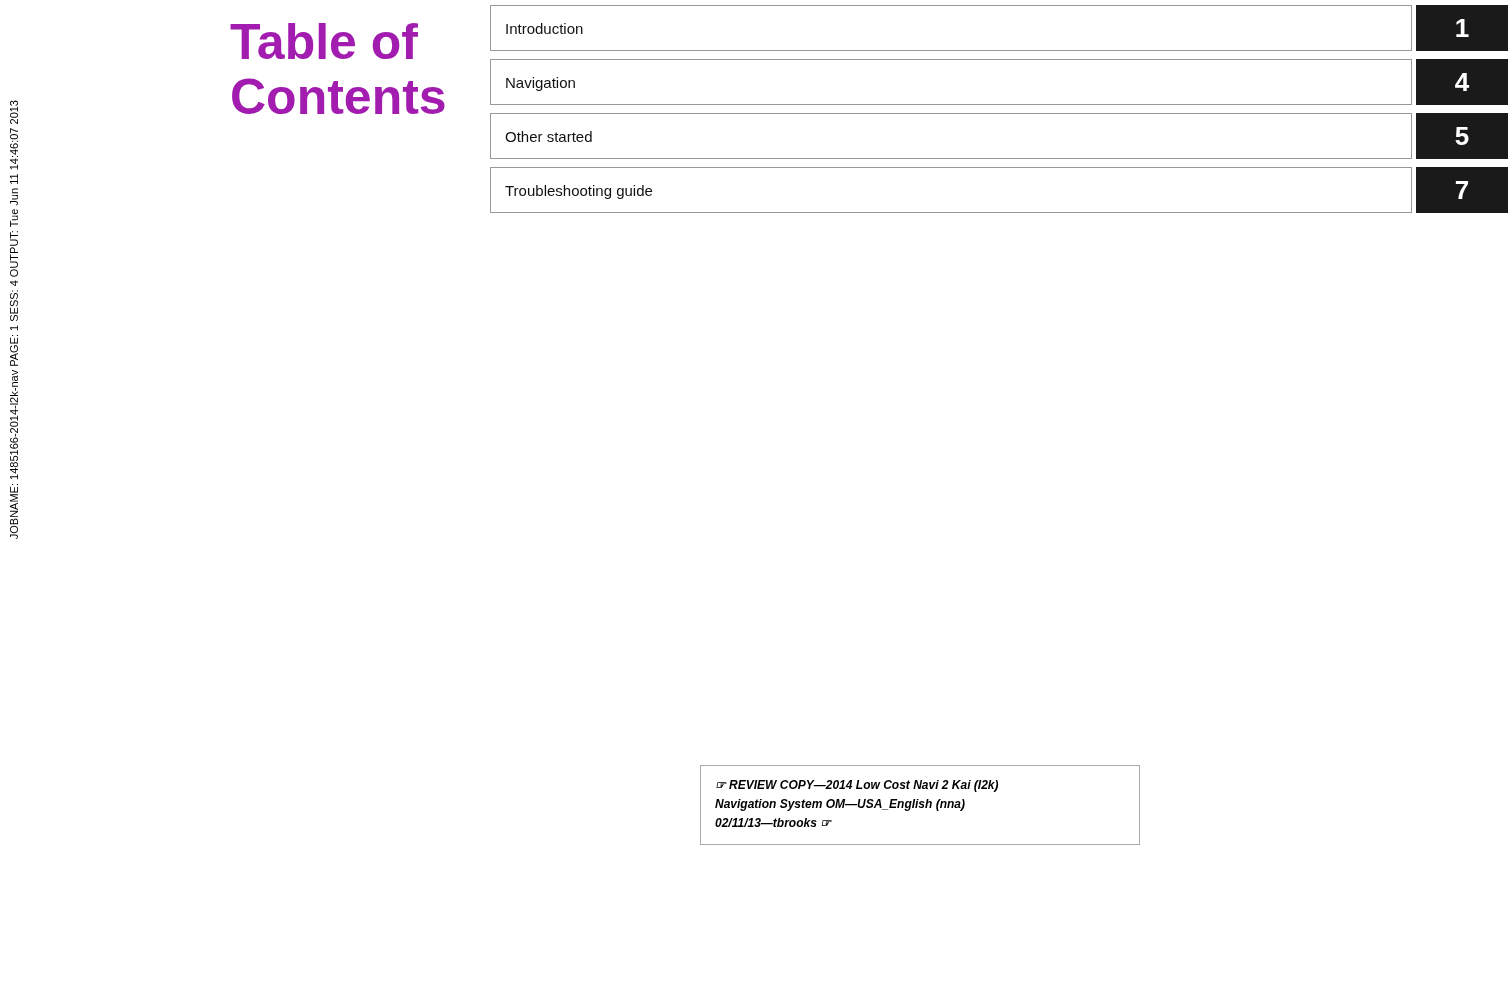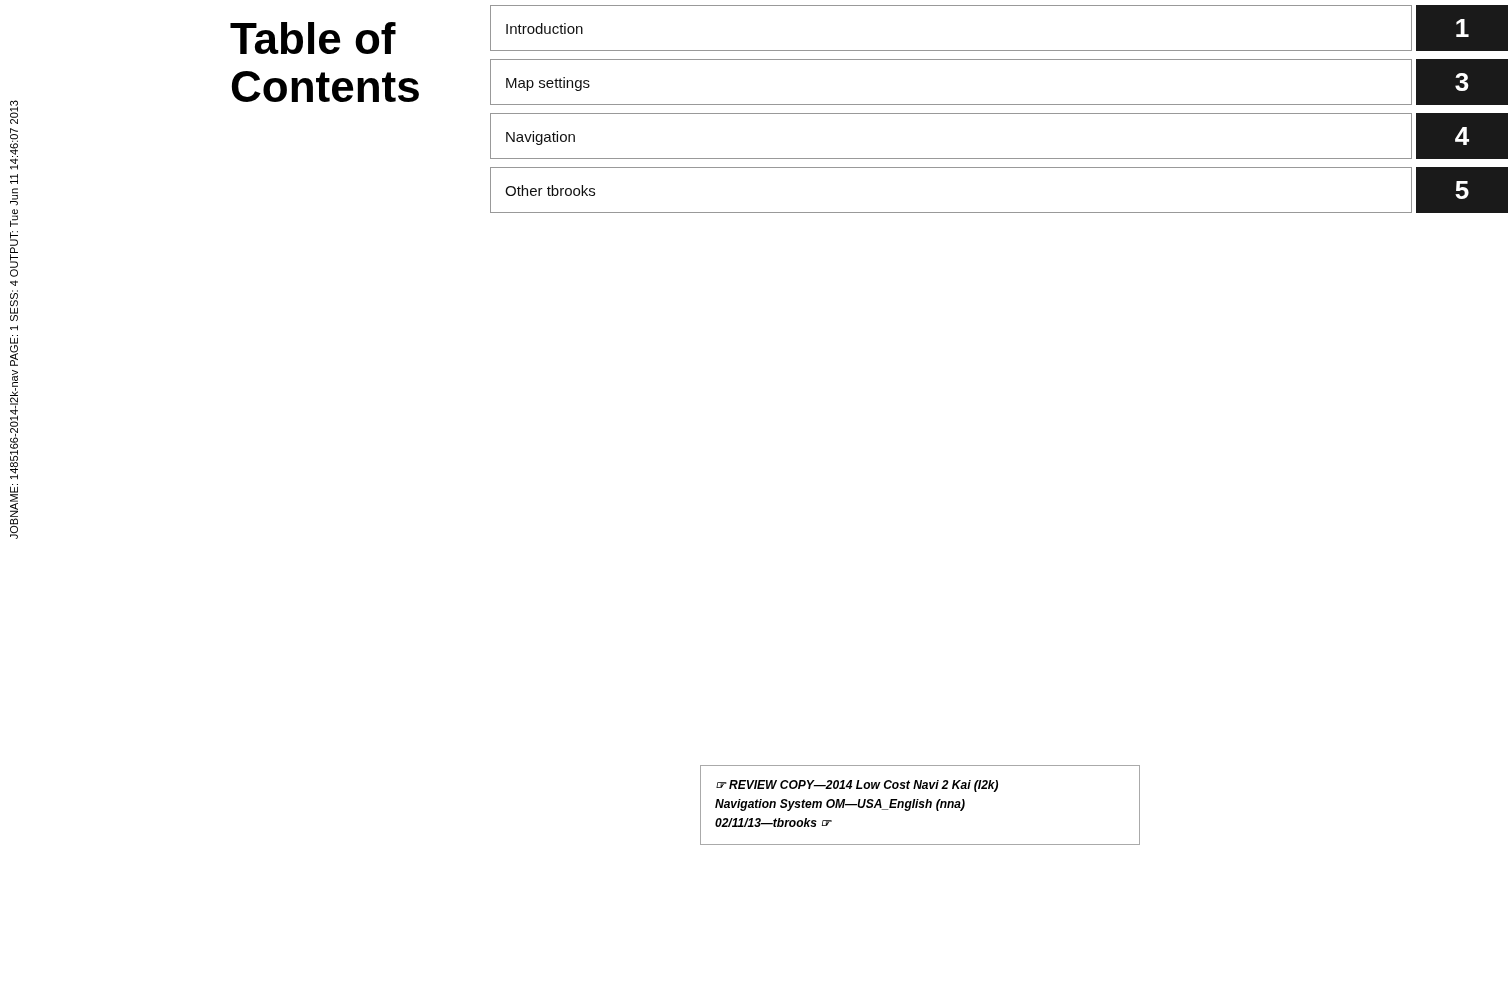--- a/index.html
+++ b/index.html
@@ -26,23 +26,23 @@
 
     
     .title-area {
       position: absolute;
       left: 230px;
       top: 15px;
       width: 260px;
     }
 
     .title-text {
-      font-size: 44px;
+      font-size: 50px;
       font-weight: bold;
-      color: #000000;
+      color: #a21caf;
       line-height: 1.1;
     }
 
     
     .toc-area {
       position: absolute;
       left: 490px;
       top: 5px;
       width: 1018px;
     }
@@ -137,48 +137,48 @@
     <div class="toc-row">
       <div class="toc-item-box">
         <span class="toc-item-label">Introduction</span>
       </div>
       <div class="toc-number-box">
         <span class="toc-number">1</span>
       </div>
     </div>
 
 
-    <div class="toc-row">
-      <div class="toc-item-box">
-        <span class="toc-item-label">Map settings</span>
-      </div>
-      <div class="toc-number-box">
-        <span class="toc-number">3</span>
-      </div>
-    </div>
 
     <div class="toc-row">
       <div class="toc-item-box">
         <span class="toc-item-label">Navigation</span>
       </div>
       <div class="toc-number-box">
         <span class="toc-number">4</span>
       </div>
     </div>
 
     <div class="toc-row">
       <div class="toc-item-box">
-        <span class="toc-item-label">Other tbrooks</span>
+        <span class="toc-item-label">Other started</span>
       </div>
       <div class="toc-number-box">
         <span class="toc-number">5</span>
       </div>
     </div>
 
 
+    <div class="toc-row">
+      <div class="toc-item-box">
+        <span class="toc-item-label">Troubleshooting guide</span>
+      </div>
+      <div class="toc-number-box">
+        <span class="toc-number">7</span>
+      </div>
+    </div>
 
   </div>
 
   <div class="review-box">
     <div class="review-box-text">
       <span class="bold-italic">☞ REVIEW COPY—2014 Low Cost Navi 2 Kai (l2k)</span><br>
       <span class="bold-italic">Navigation System OM—USA_English (nna)</span><br>
       <span class="bold-italic">02/11/13—tbrooks ☞</span>
     </div>
   </div>

